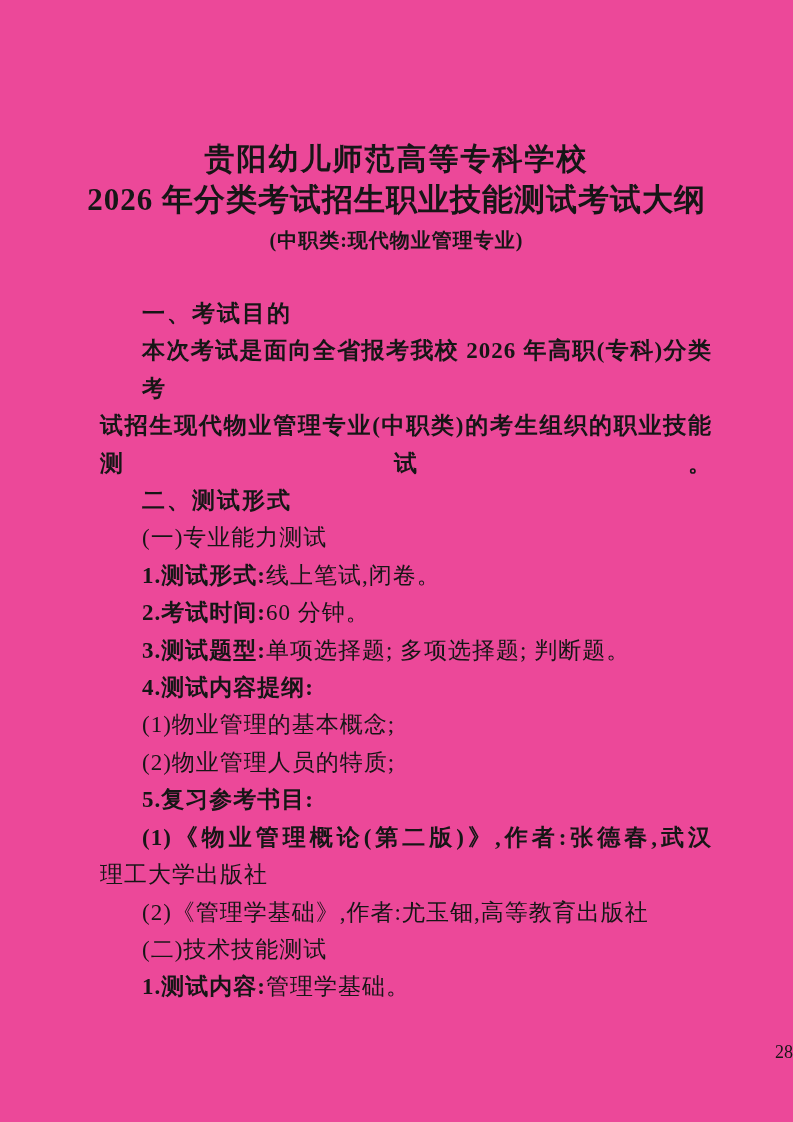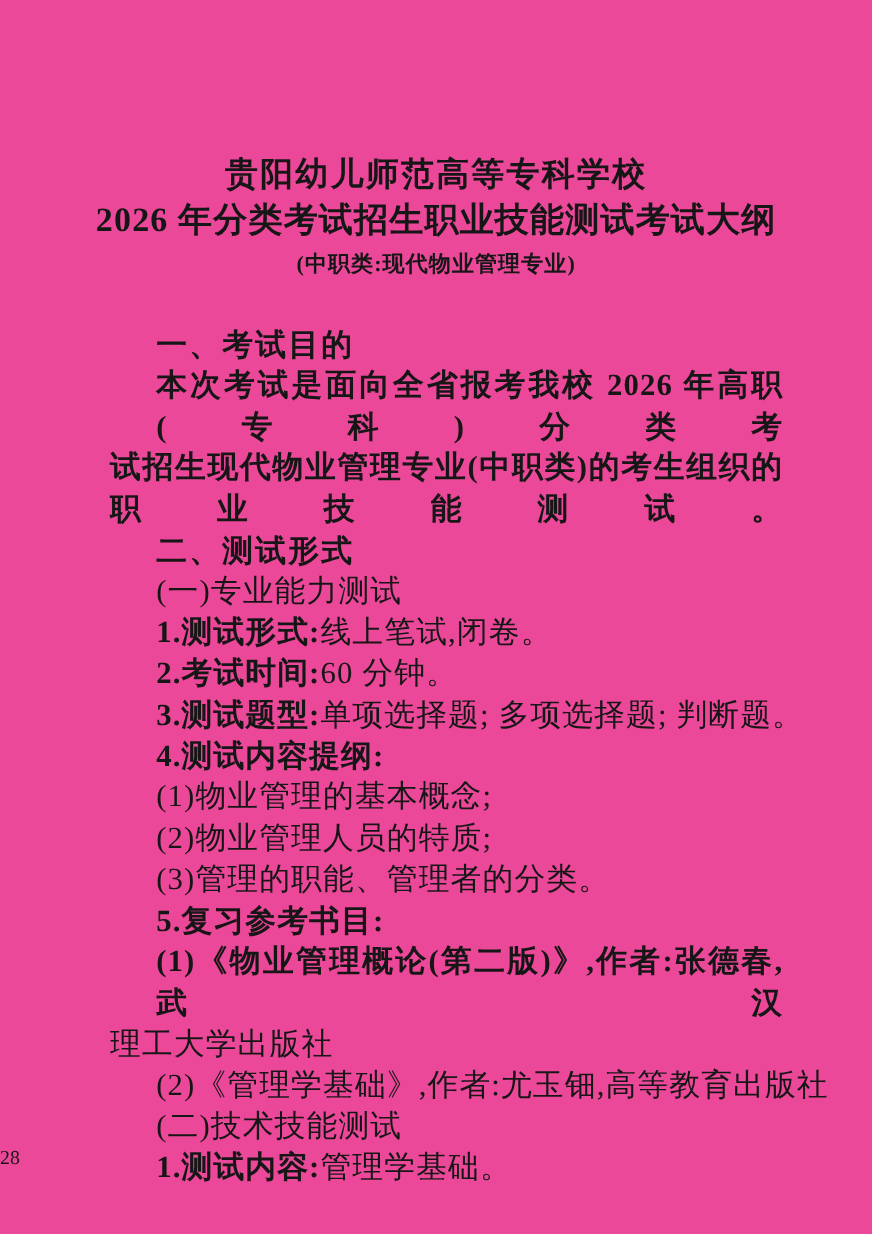--- a/index.html
+++ b/index.html
@@ -37,21 +37,21 @@
   .title-line-3 {
     font-size: 20px;
     line-height: 38px;
     letter-spacing: 1px;
   }
   .doc-body {
     position: absolute;
     top: 295px;
     left: 100px;
     width: 612px;
-    font-size: 28px;
+    font-size: 23px;
     line-height: 37.4px;
   }
   .line {
     white-space: nowrap;
     letter-spacing: 1px;
   }
   .ind {
     padding-left: 42px;
   }
   .just {
@@ -67,21 +67,21 @@
     letter-spacing: 2px;
   }
   .lbl {
     font-weight: bold;
   }
   .footer {
     position: absolute;
     top: 1040px;
     left: 0;
     right: 0;
-    text-align: left;
+    text-align: right;
     font-size: 18px;
     line-height: 24px;
   }
 </style>
 </head>
 <body>
 
 <div class="page">
 
   <div class="title-block">
@@ -95,21 +95,20 @@
     <div class="just ind">本次考试是面向全省报考我校 2026 年高职(专科)分类考</div>
     <div class="just">试招生现代物业管理专业(中职类)的考生组织的职业技能测试。</div>
     <div class="line ind h">二、测试形式</div>
     <div class="line ind">(一)专业能力测试</div>
     <div class="line ind"><span class="lbl">1.测试形式:</span><span>线上笔试,闭卷。</span></div>
     <div class="line ind"><span class="lbl">2.考试时间:</span><span>60 分钟。</span></div>
     <div class="line ind"><span class="lbl">3.测试题型:</span><span>单项选择题; 多项选择题; 判断题。</span></div>
     <div class="line ind"><span class="lbl">4.测试内容提纲:</span><span></span></div>
     <div class="line ind">(1)物业管理的基本概念;</div>
     <div class="line ind">(2)物业管理人员的特质;</div>
-    <div class="line ind">(3)管理的职能、管理者的分类。</div>
     <div class="line ind"><span class="lbl">5.复习参考书目:</span><span></span></div>
     <div class="just ind">(1)《物业管理概论(第二版)》,作者:张德春,武汉</div>
     <div class="line">理工大学出版社</div>
     <div class="line ind">(2)《管理学基础》,作者:尤玉钿,高等教育出版社</div>
     <div class="line ind">(二)技术技能测试</div>
     <div class="line ind"><span class="lbl">1.测试内容:</span><span>管理学基础。</span></div>
   </div>
 
   <div class="footer">28</div>
 

